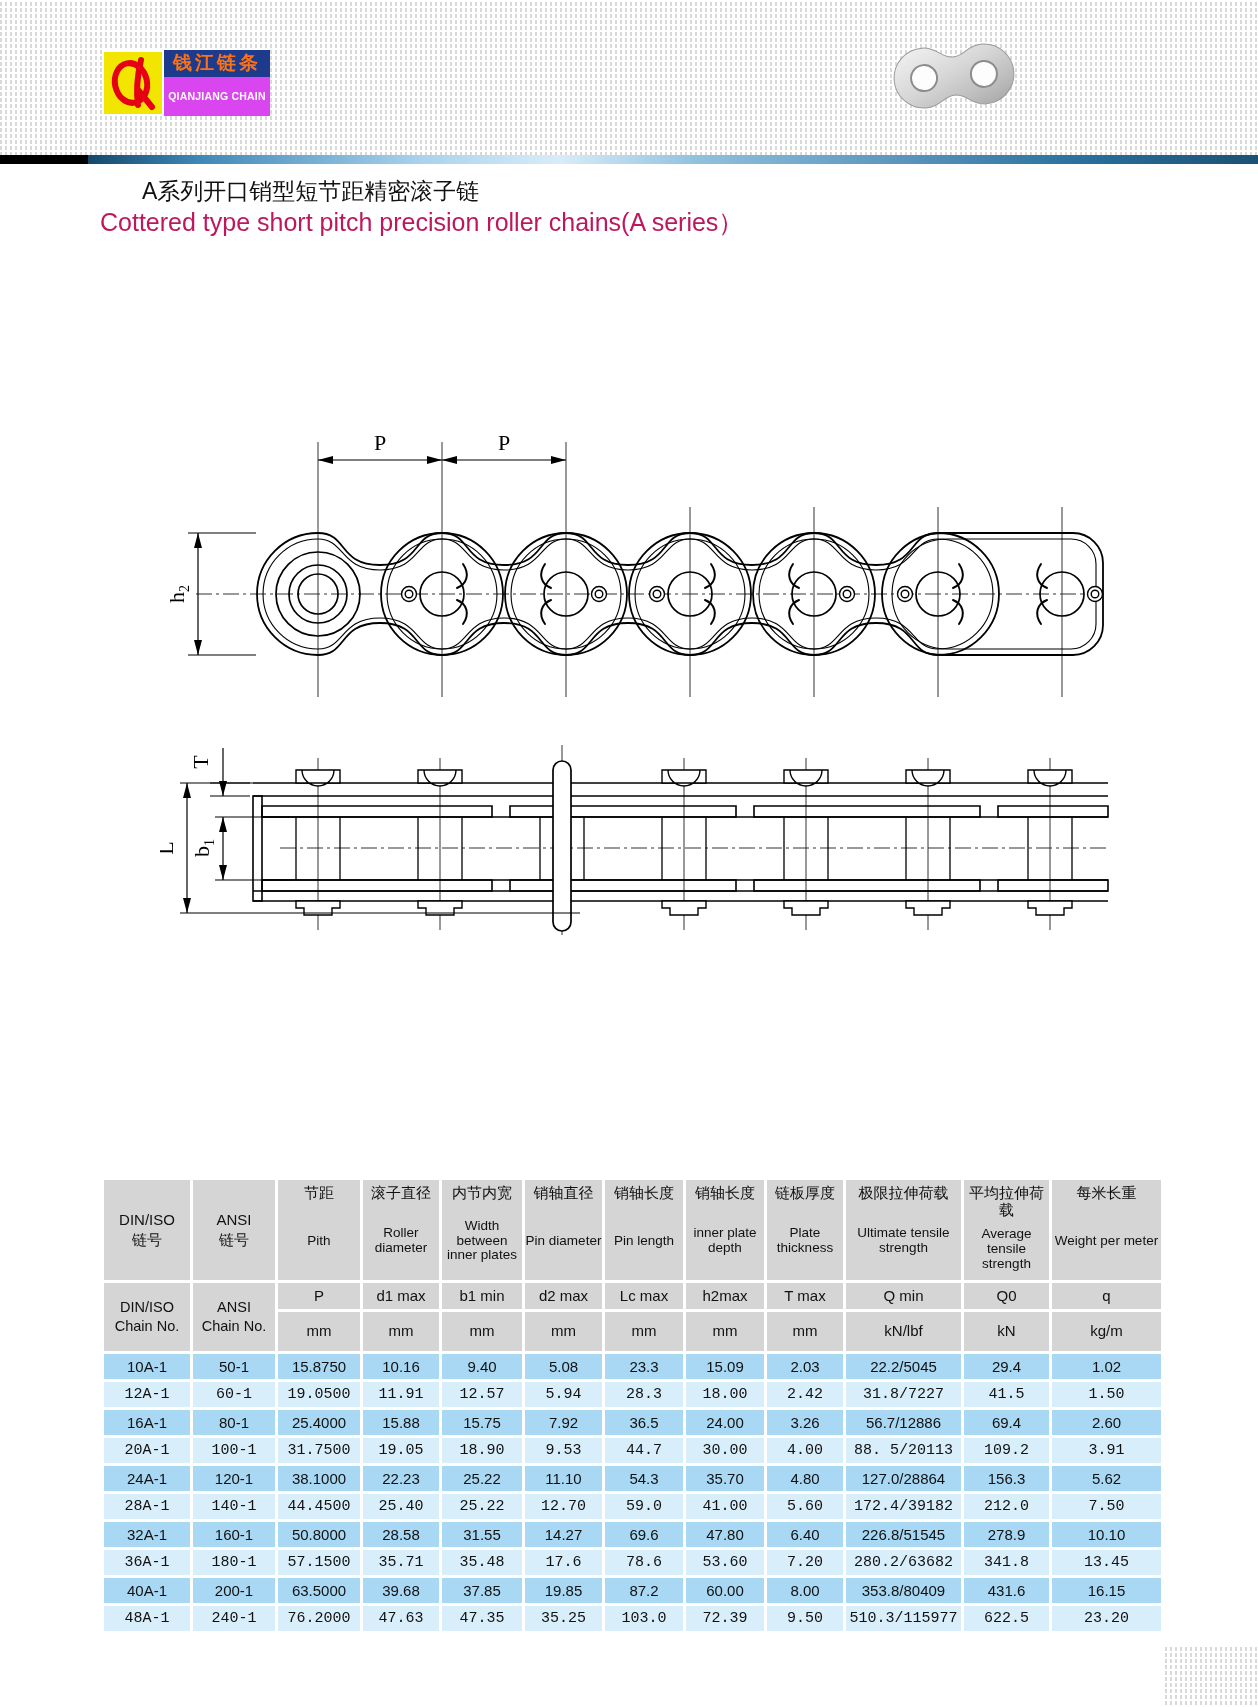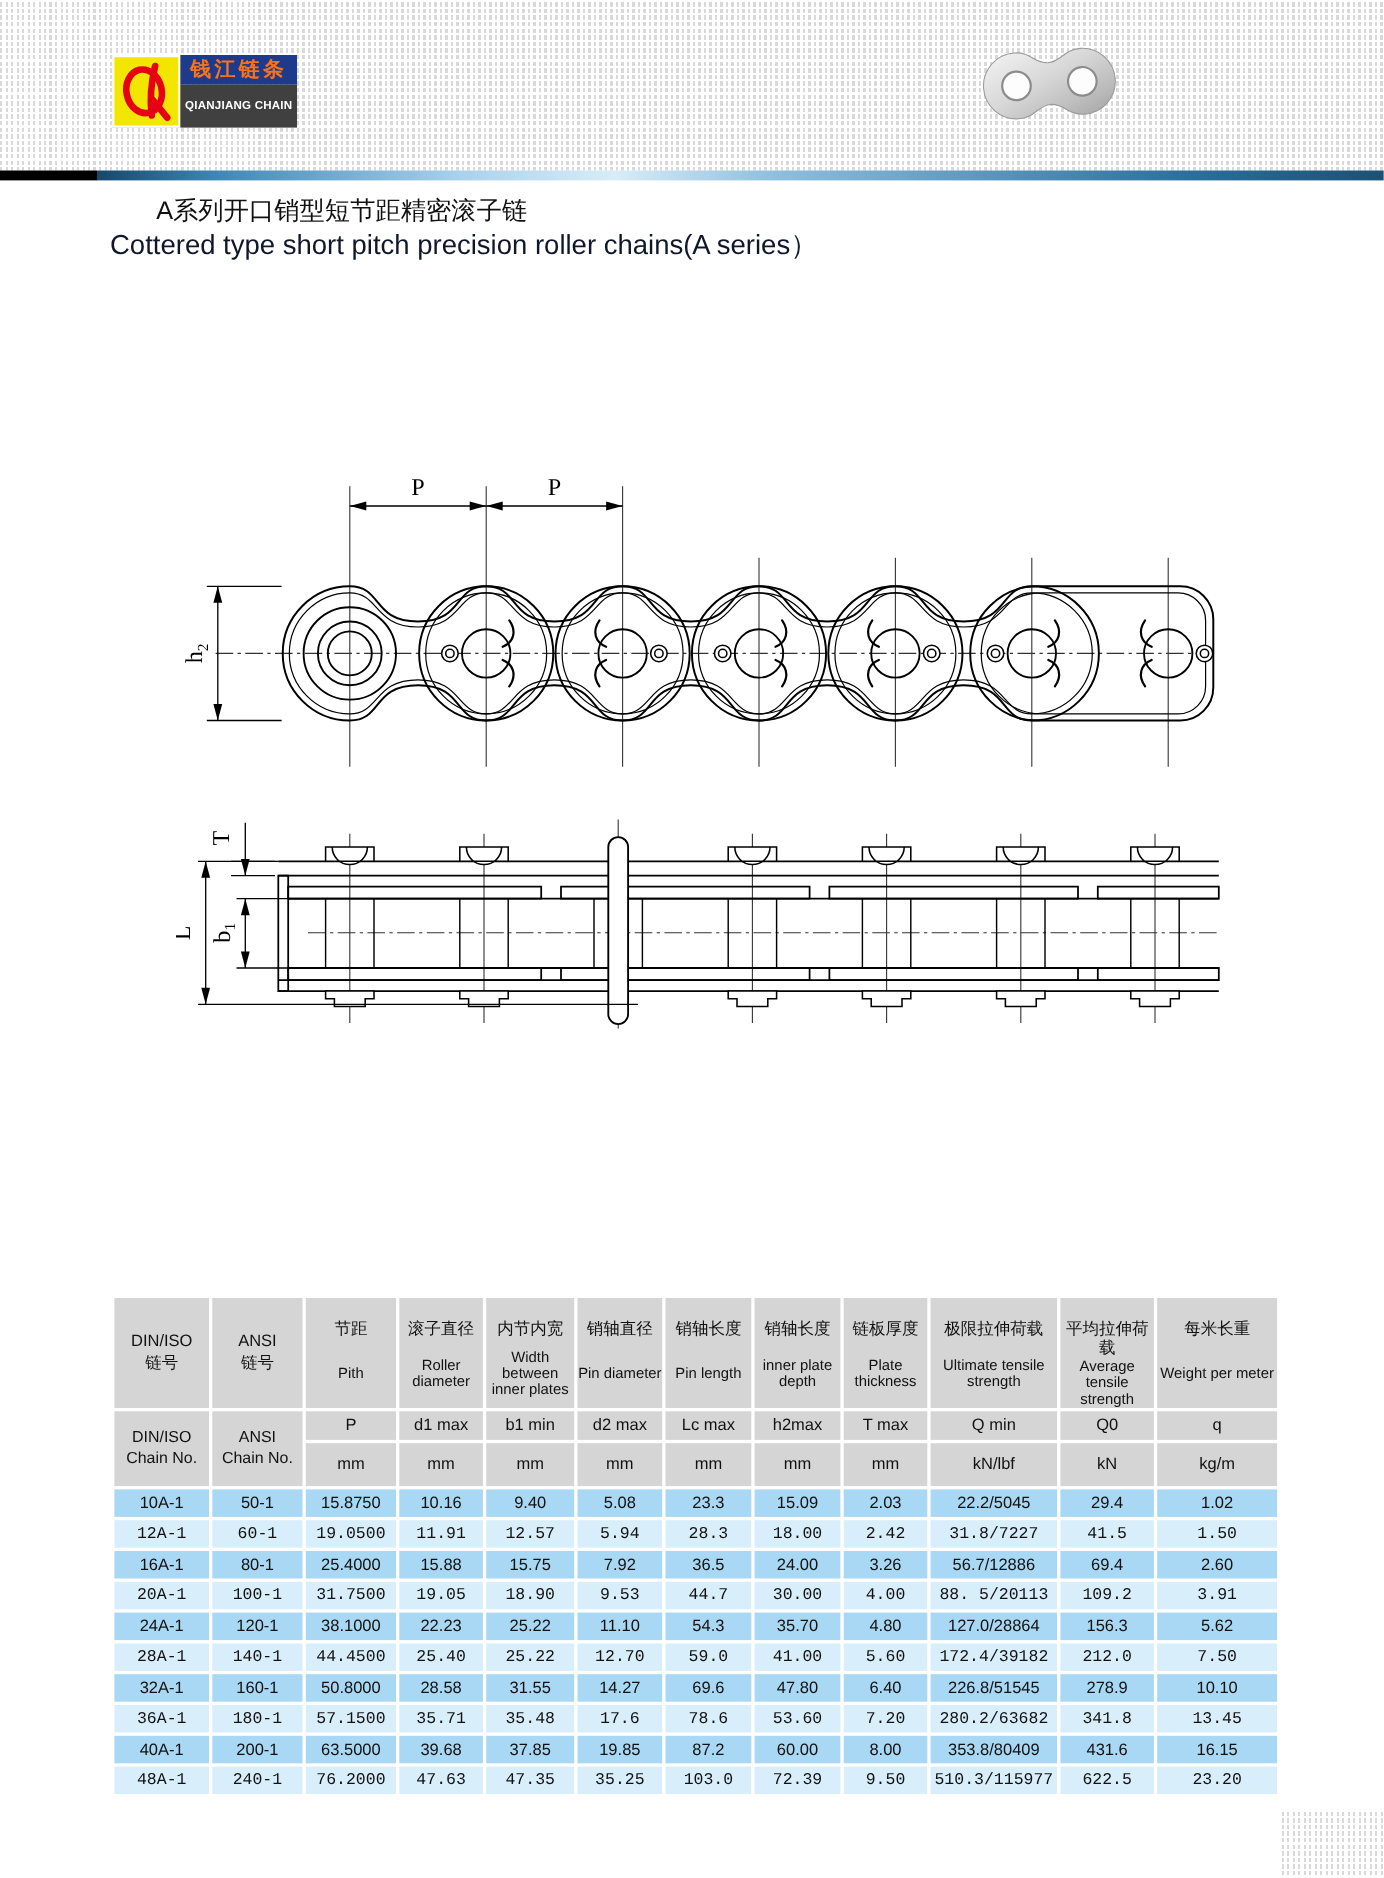--- a/index.html
+++ b/index.html
@@ -28,41 +28,41 @@
     width:62px;height:66px;background:#f2e600;box-sizing:border-box;
     box-shadow:inset 0 0 0 2px #ffffff, inset 0 0 0 3px #f2e600;
     display:flex;align-items:center;justify-content:center;
   }
   #logo-right{width:106px;height:66px;display:flex;flex-direction:column;}
   #logo-cn{
     height:33px;background:#1e3a8c;color:#f97316;display:flex;align-items:center;justify-content:center;
     font-size:19px;font-weight:bold;letter-spacing:3px;
   }
   #logo-en{
-    height:48px;background:#404040;color:#fff;display:flex;align-items:center;justify-content:center;
+    height:48px;background:#d946ef;color:#fff;display:flex;align-items:center;justify-content:center;
     font-size:10.5px;font-weight:bold;letter-spacing:0.2px;white-space:nowrap;
   }
   
   #title-cn{position:absolute;left:100px;top:176px;font-size:23px;color:#111;margin-left:42px;}
-  #title-en{position:absolute;left:100px;top:206px;font-size:25px;color:#0f172a;}
+  #title-en{position:absolute;left:100px;top:206px;font-size:25px;color:#be185d;}
   
   .draw{position:absolute;}
   .draw path,.draw line,.draw circle,.draw rect,.draw polyline{vector-effect:non-scaling-stroke;}
   .dimtext{font-family:"Liberation Serif","DejaVu Serif",serif;font-size:22px;fill:#000;}
   .dimsub{font-size:14px;}
   
   #spec-table{
     position:absolute;left:101px;top:1177px;width:1063px;
     border-collapse:separate;border-spacing:3px;table-layout:fixed;
   }
   #spec-table td{padding:0;text-align:center;vertical-align:middle;overflow:hidden;}
   .hcell{background:#d5d5d5;font-size:15px;line-height:1.12;}
   .topflow{height:100px;vertical-align:top !important;}
   .topflow .inner{display:flex;flex-direction:column;height:100px;}
-  .topflow .cn{padding-top:21px;font-size:15px;}
+  .topflow .cn{padding-top:5px;font-size:15px;}
   .topflow .enwrap{flex:1;display:flex;align-items:center;justify-content:center;}
   .topflow .en{font-size:13.5px;line-height:1.08;}
   .centerflow{height:100px;}
   .centerflow div{font-size:15px;line-height:1.35;}
   .subleft div{font-size:14.5px;line-height:1.3;}
   .sym{height:26px;font-size:15px;}
   .unit{height:39px;font-size:15px;}
   .dcell{height:25px;font-size:15px;}
   tr.dark .dcell{background:#a8d8f3;}
   tr.light .dcell{background:#d9eefb;font-family:Liberation Mono, monospace;}

